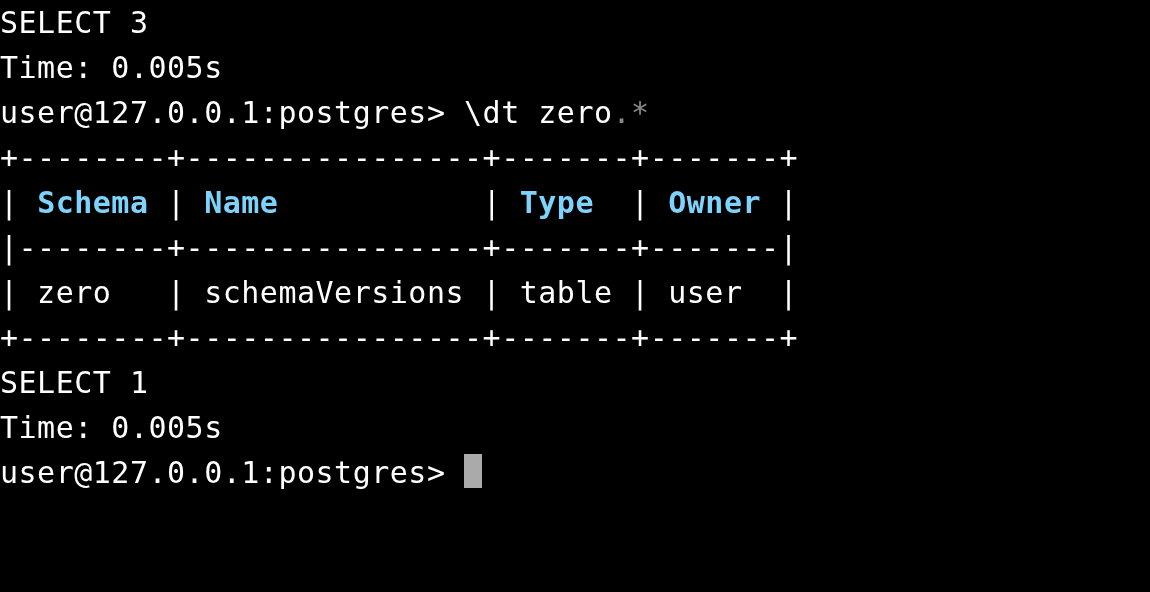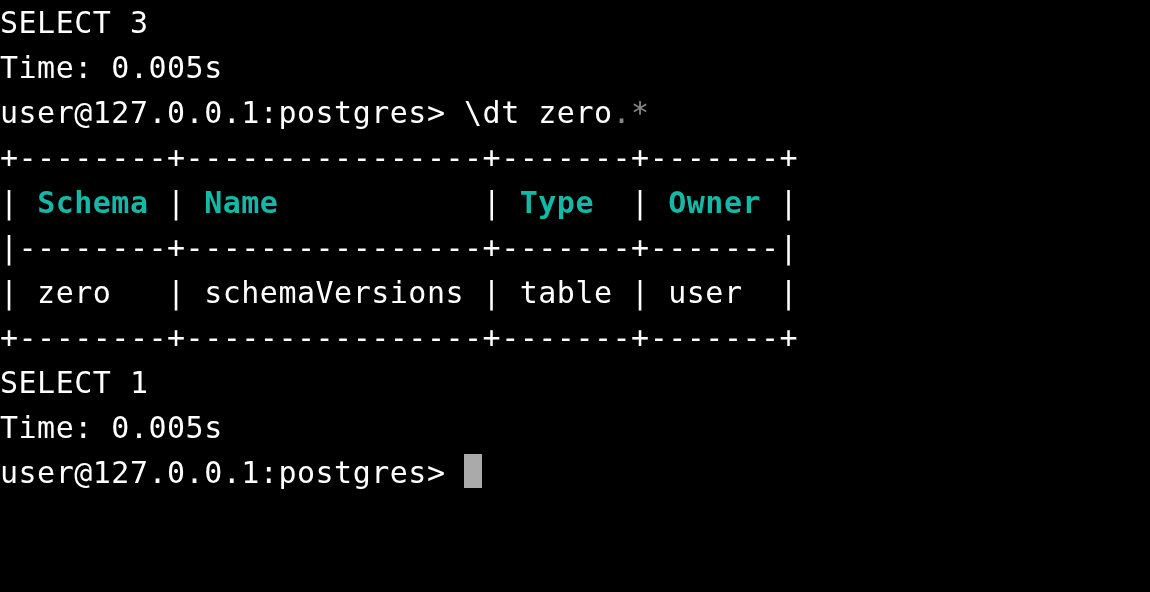--- a/index.html
+++ b/index.html
@@ -16,21 +16,21 @@
       padding: 0;
       width: 1150px;
       height: 592px;
       overflow: hidden;
       letter-spacing: 0.5px;
     }
     .terminal {
       white-space: pre;
     }
     .green {
-      color: #14b8a6;
+      color: #7dd3fc;
       font-weight: bold;
     }
     .gray {
       color: #888888;
     }
     .cursor {
       display: inline-block;
       width: 18px;
       height: 34px;
       background: #aaaaaa;

